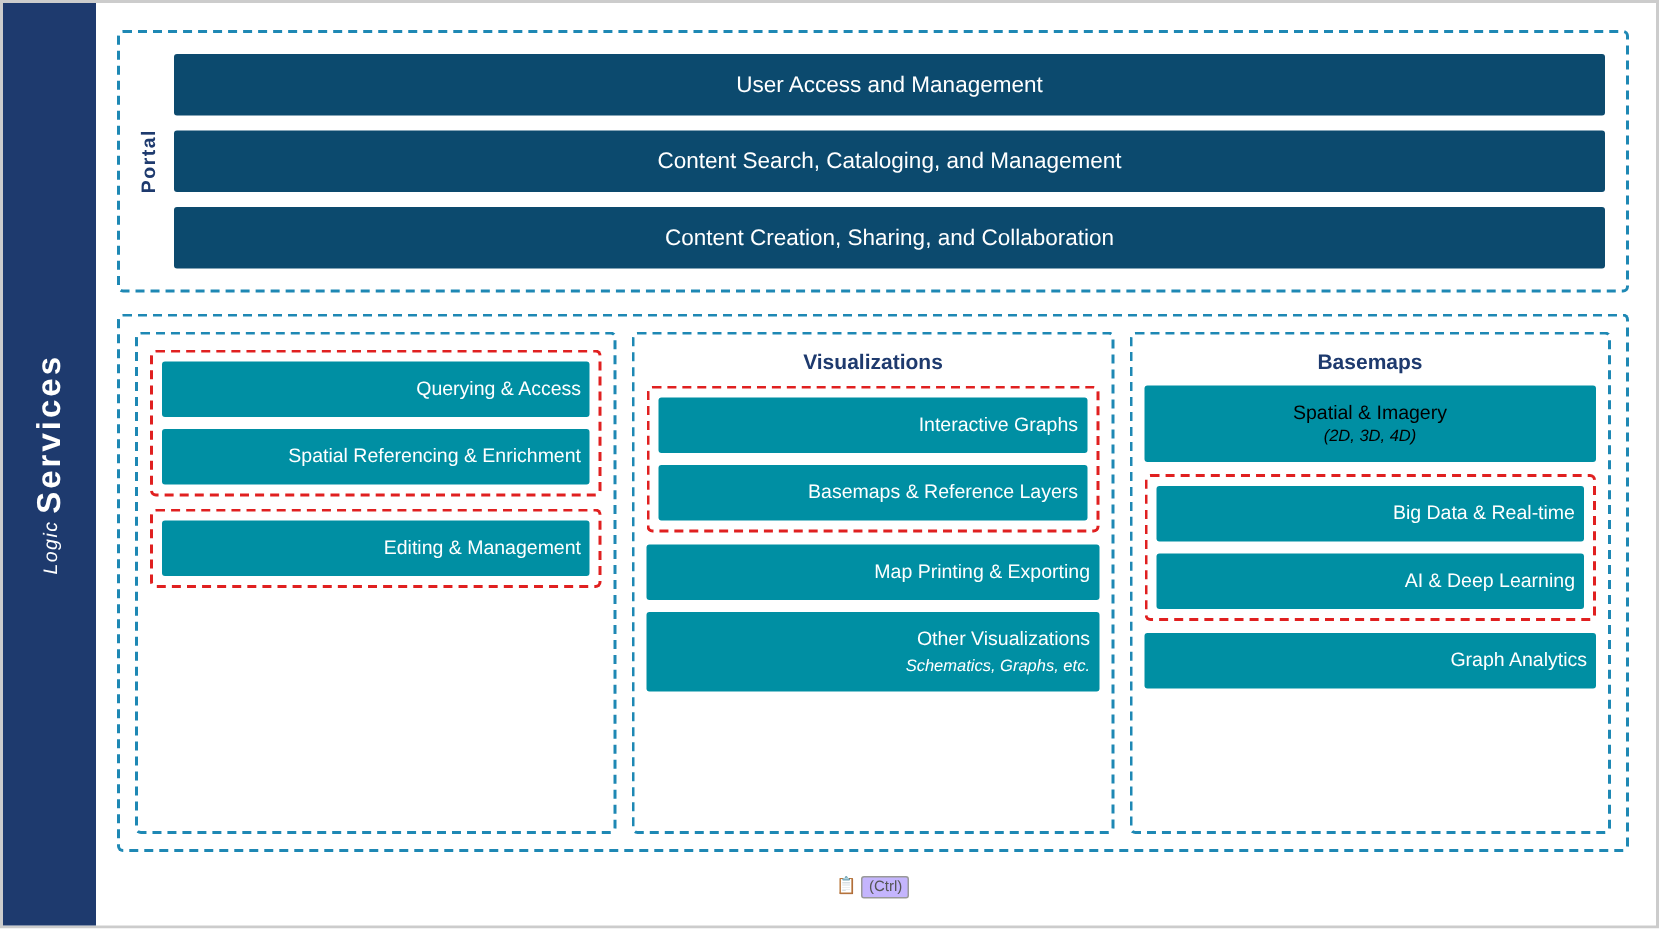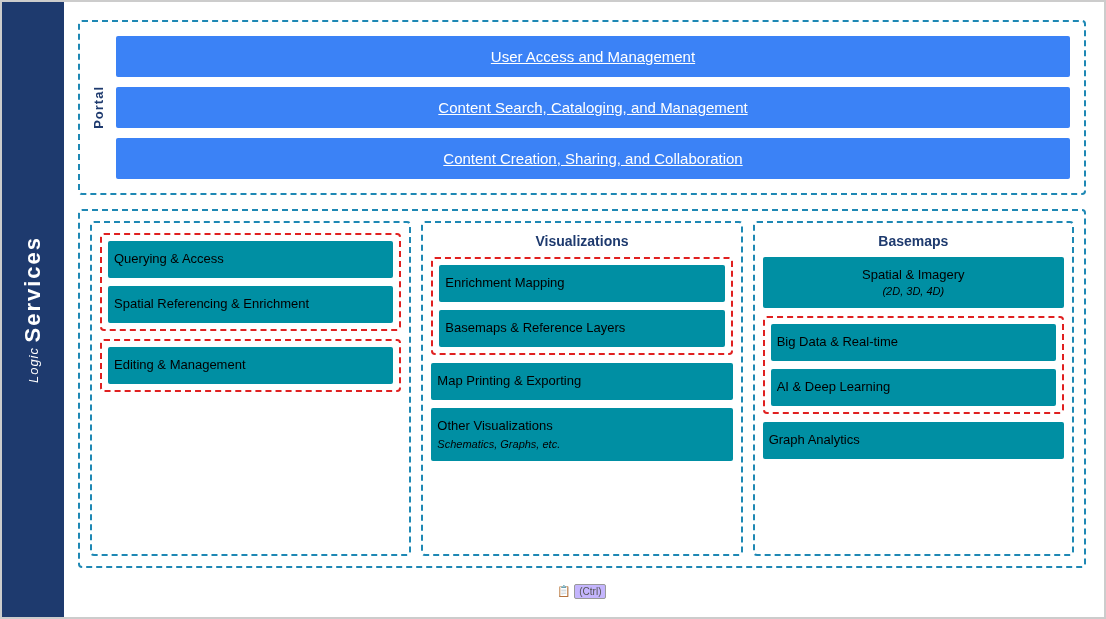--- a/index.html
+++ b/index.html
@@ -77,27 +77,26 @@
       transform: rotate(180deg);
       letter-spacing: 1px;
     }
     .portal-blocks {
       flex: 1;
       display: flex;
       flex-direction: column;
       gap: 10px;
     }
     .teal-block {
-      background: #3b82f6;
+      background: #0c4a6e;
       color: #fff;
       text-align: center;
       padding: 12px 10px;
       font-size: 15px;
       border-radius: 2px;
-      text-decoration: underline;
     }
     
     .services-section {
       border: 2px dashed #1e88b4;
       border-radius: 4px;
       padding: 10px 10px 10px 10px;
       flex: 1;
       display: flex;
       flex-direction: row;
       gap: 10px;
@@ -114,22 +113,22 @@
     }
     .service-column-title {
       text-align: center;
       font-size: 14px;
       color: #1e3a6e;
       font-weight: bold;
       margin-bottom: 8px;
     }
     .teal-block-sm {
       background: #008fa3;
-      color: #000000;
-      text-align: left;
+      color: #ffffff;
+      text-align: right;
       padding: 10px 6px;
       font-size: 13px;
       border-radius: 2px;
       line-height: 1.3;
     }
     .teal-block-sm .sub {
       font-size: 11px;
       font-style: italic;
       display: block;
       margin-top: 2px;
@@ -207,21 +206,21 @@
         </div>
         <div style="height:8px;"></div>
         <div class="red-dashed-group">
           <div class="teal-block-sm">Editing &amp; Management</div>
         </div>
       </div>
 
       <div class="service-column">
         <div class="service-column-title">Visualizations</div>
         <div class="red-dashed-group">
-          <div class="teal-block-sm">Enrichment Mapping</div>
+          <div class="teal-block-sm">Interactive Graphs</div>
           <div class="teal-block-sm">Basemaps &amp; Reference Layers</div>
         </div>
         <div style="height:8px;"></div>
         <div class="teal-block-sm">Map Printing &amp; Exporting</div>
         <div style="height:8px;"></div>
         <div class="teal-block-sm">
           <span>Other Visualizations</span>
           <span class="sub">Schematics, Graphs, etc.</span>
         </div>
       </div>

